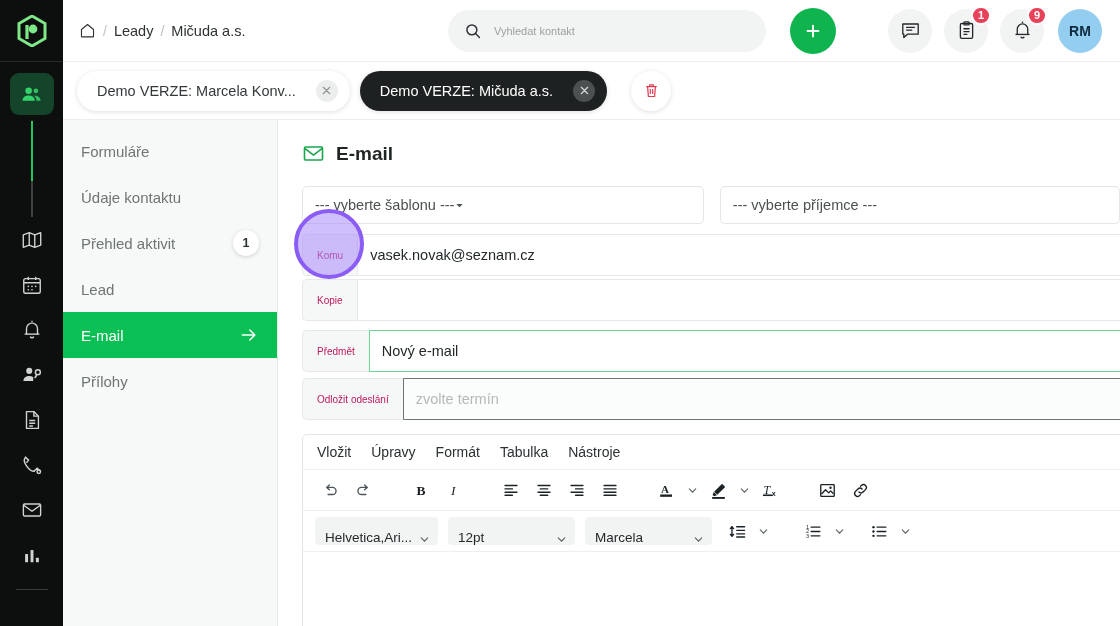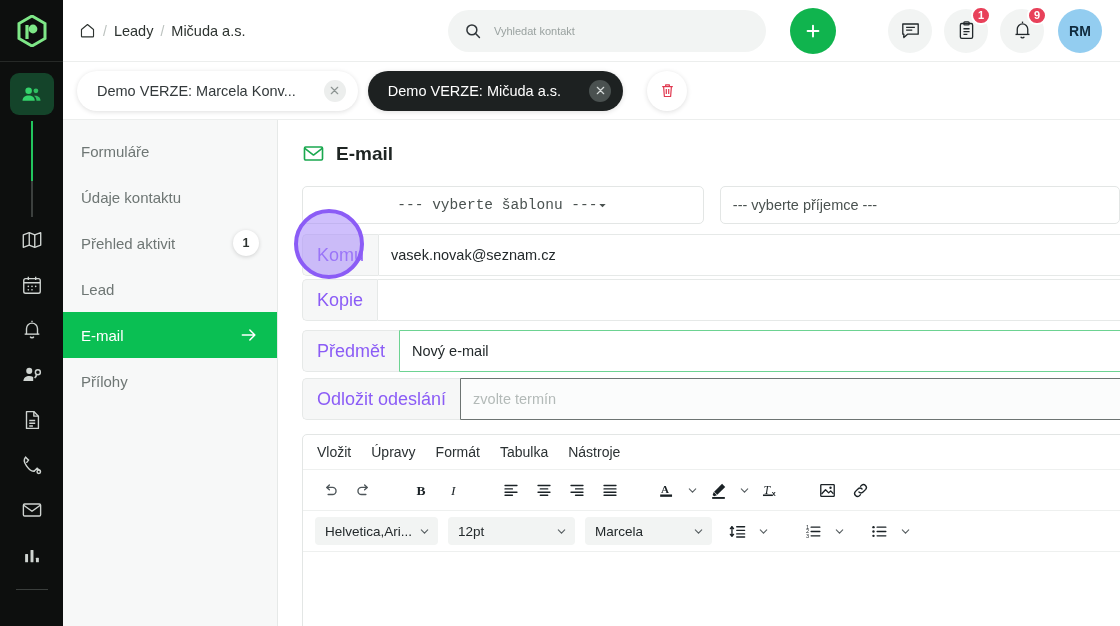--- a/index.html
+++ b/index.html
@@ -95,21 +95,21 @@
   
   .chipbar {
     height: 58px; flex: 0 0 58px;
     background: #ffffff;
     border-bottom: 1px solid #eceeed;
     display: flex; align-items: center;
     padding-left: 14px; gap: 10px;
   }
   .chip {
     height: 40px; border-radius: 21px;
-    display: flex; align-items: center; gap: 28px;
+    display: flex; align-items: center; gap: 20px;
     padding: 0 12px 0 20px;
     font-size: 14.5px;
     box-shadow: 0 1px 5px rgba(0,0,0,.13);
     cursor: pointer; white-space: nowrap;
   }
   .chip.inactive { background: #fff; color: #33393b; }
   .chip.active { background: #1d2121; color: #ffffff; }
   .chip-x {
     width: 22px; height: 22px; border-radius: 50%;
     display: flex; align-items: center; justify-content: center;
@@ -161,29 +161,29 @@
     font-size: 19px; font-weight: bold; color: #1f2523;
     margin-bottom: 21px;
   }
   .selrow { display: flex; gap: 16px; margin-bottom: 10px; }
   .sel {
     height: 38px; border: 1px solid #e3e6e5; border-radius: 5px;
     background: #fff; display: flex; align-items: center;
     padding: 0 12px; font-size: 14.5px; color: #4a5250;
     cursor: pointer;
   }
-  .sel-template { width: 472px; justify-content: center; font-family: Liberation Mono, monospace; }
+  .sel-template { width: 472px; justify-content: flex-start; }
   .sel-recipient { width: 470px; align-items: center; }
 
   .fieldrow { display: flex; align-items: stretch; margin-bottom: 3px; }
   .fieldlabel {
     background: #f6f7f7; border: 1px solid #e6e9e8; border-right: none;
     border-radius: 5px 0 0 5px;
     display: flex; align-items: center; padding: 0 14px;
-    font-size: 18px; color: #8b5cf6; white-space: nowrap;
+    font-size: 10px; color: #be185d; white-space: nowrap;
   }
   .fieldinput {
     flex: 1; min-width: 0;
     border: 1px solid #e6e9e8; border-radius: 0 5px 5px 0;
     background: #fff; outline: none; height: 42px;
     padding: 0 12px; font-size: 14.5px; color: #23292b;
     font-family: "Liberation Sans", sans-serif;
   }
   .fieldinput.focused { border: 1px solid #6dd392; }
   .fieldinput.dark { border: 1px solid #6d7472; background: #fbfcfc; }
@@ -213,21 +213,21 @@
   .tb-btn {
     width: 31px; height: 30px; border-radius: 4px;
     display: flex; align-items: center; justify-content: center;
     cursor: pointer; background: transparent; border: none; color: #1b2226;
   }
   .tb-gap { width: 22px; }
   .tb-gap-sm { width: 12px; }
   .caret { width: 17px; display: flex; align-items: center; justify-content: center; cursor: pointer; color: #5a6164; }
   .tb-sel {
     height: 28px; border-radius: 4px; background: #f2f4f3;
-    display: flex; align-items: center; justify-content: space-between;
+    display: flex; align-items: flex-end; justify-content: space-between;
     padding: 0 8px 0 10px; font-size: 13.5px; color: #23292b;
     cursor: pointer; margin-right: 8px;
   }
   .sel-font { width: 123px; }
   .sel-size { width: 127px; }
   .sel-para { width: 127px; }
   .ed-canvas { height: 90px; background: #fff; border-top: 1px solid #eef0ef; }
 
   
   .highlight {

